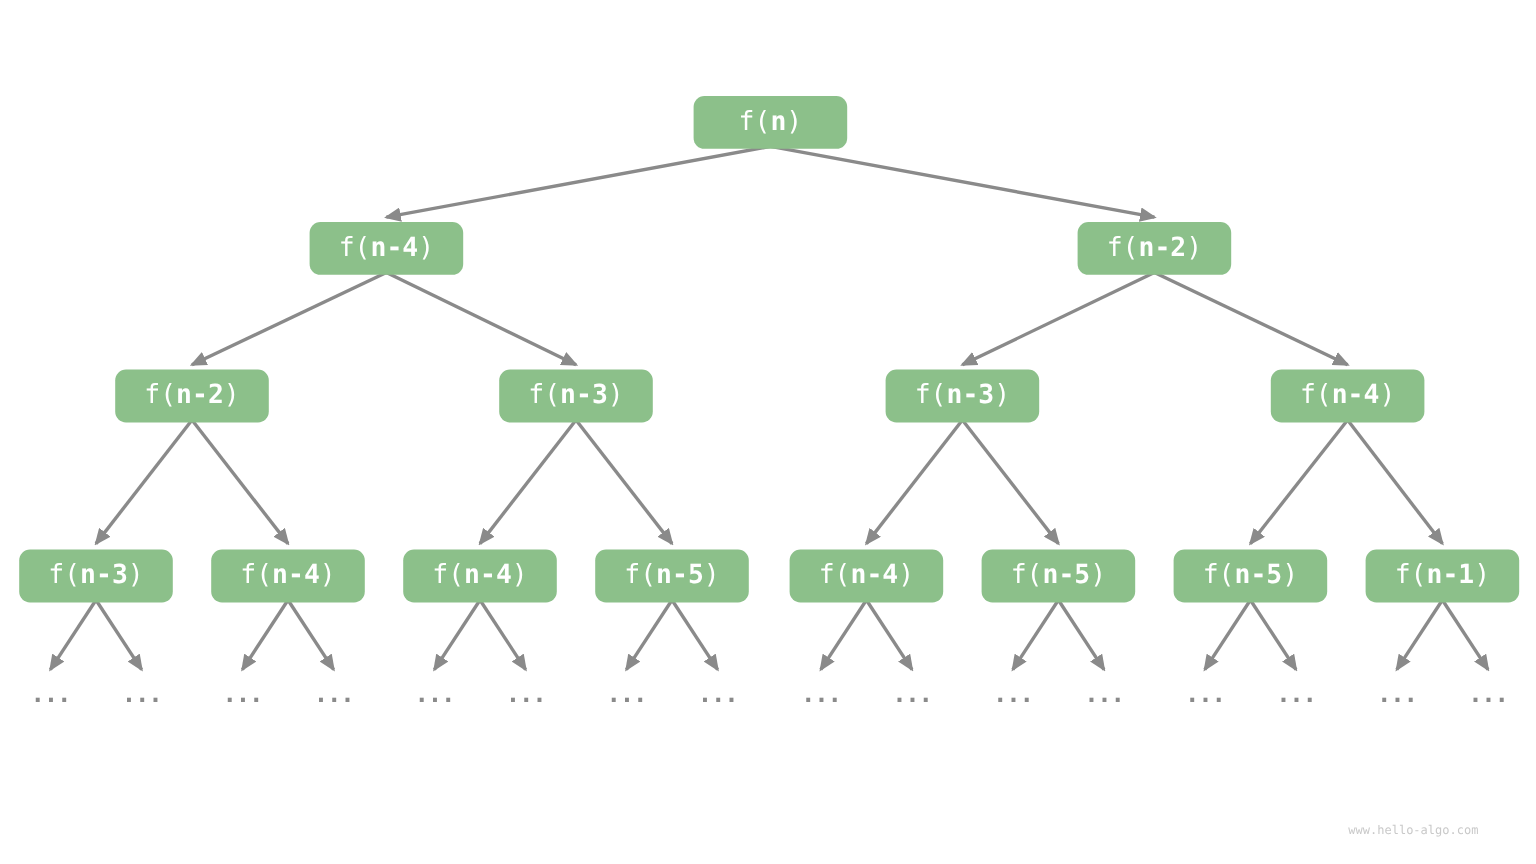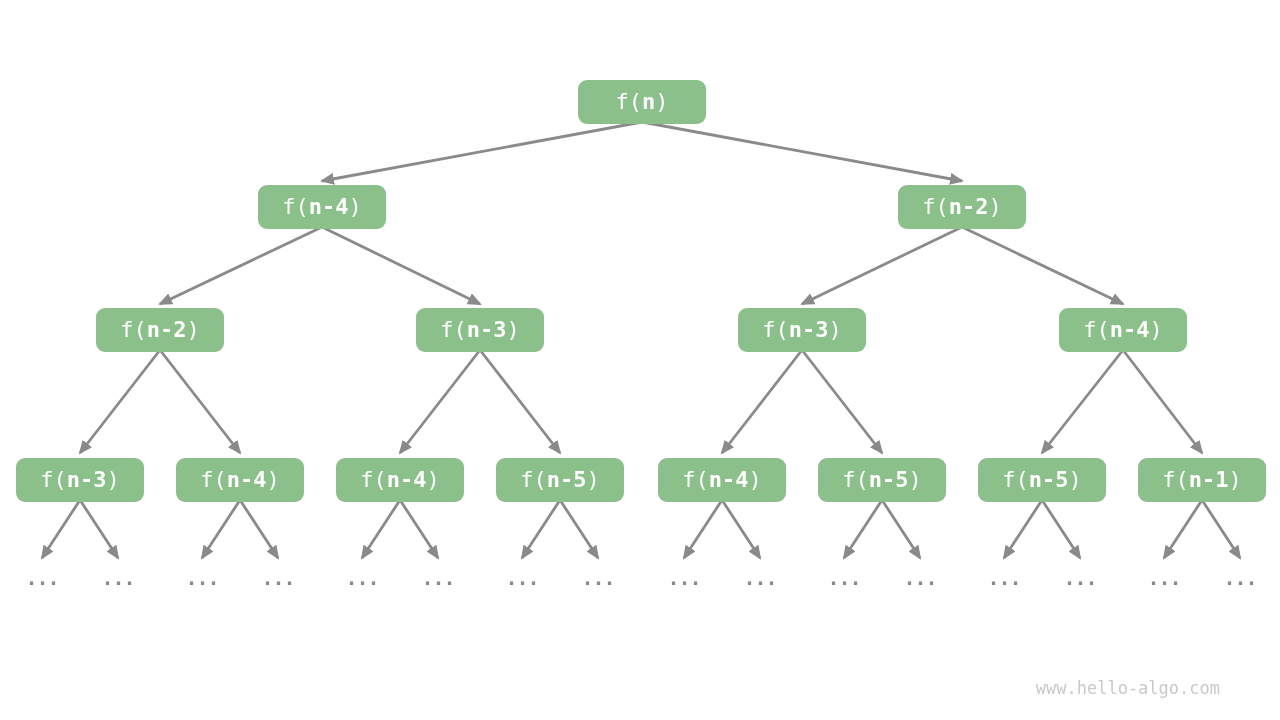--- a/index.html
+++ b/index.html
@@ -38,24 +38,24 @@
     top:566px;
     transform:translateX(-50%);
     color:var(--ellipsis);
     font-size:20px;
     font-weight:bold;
     letter-spacing:-1px;
     line-height:24px;
   }
   .watermark{
     position:absolute;
-    right:60px;
+    right:48px;
     bottom:22px;
     color:var(--watermark);
-    font-size:17px;
+    font-size:10px;
   }
 </style>
 </head>
 <body>
 
 <div class="canvas">
 
   <svg class="edges" viewBox="0 0 1280 720" xmlns="http://www.w3.org/2000/svg">
     <defs>
       <marker id="ah" markerUnits="userSpaceOnUse" markerWidth="14" markerHeight="12" viewBox="0 0 14 12" refX="12" refY="6" orient="auto">

